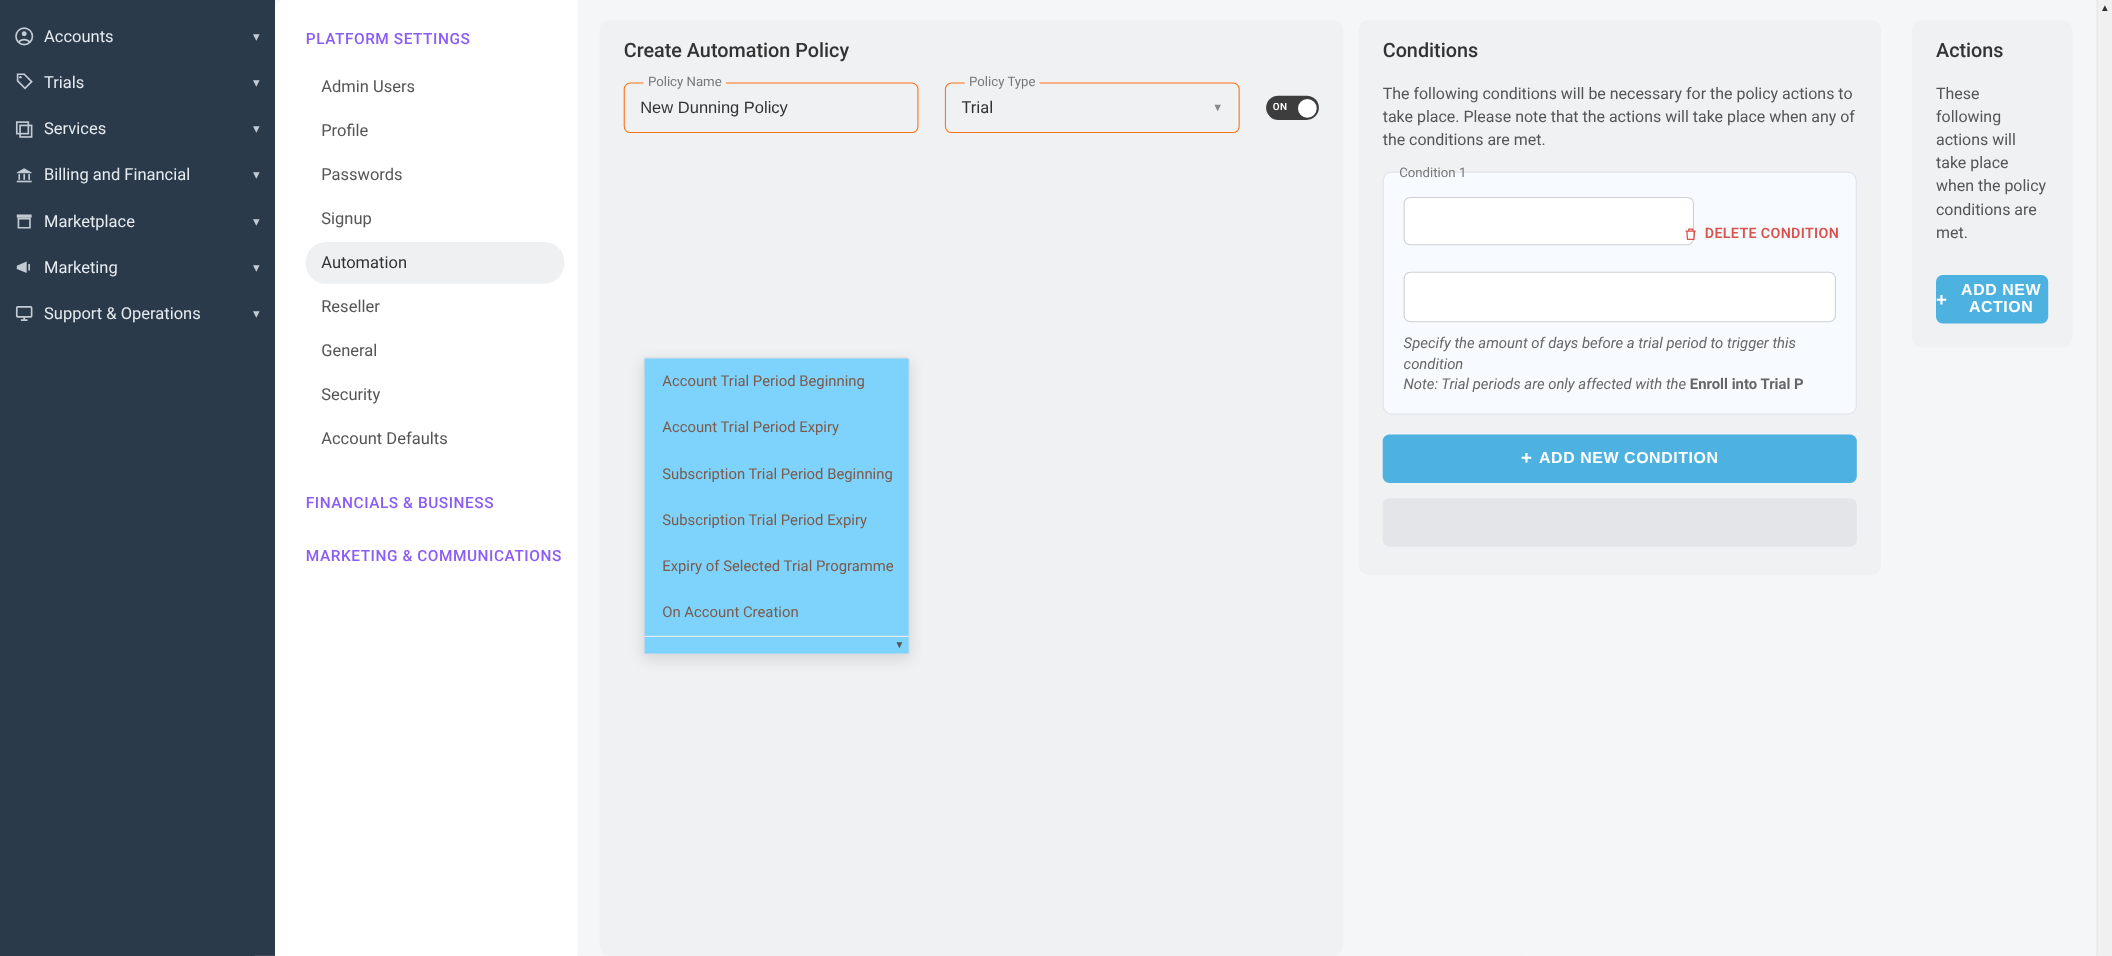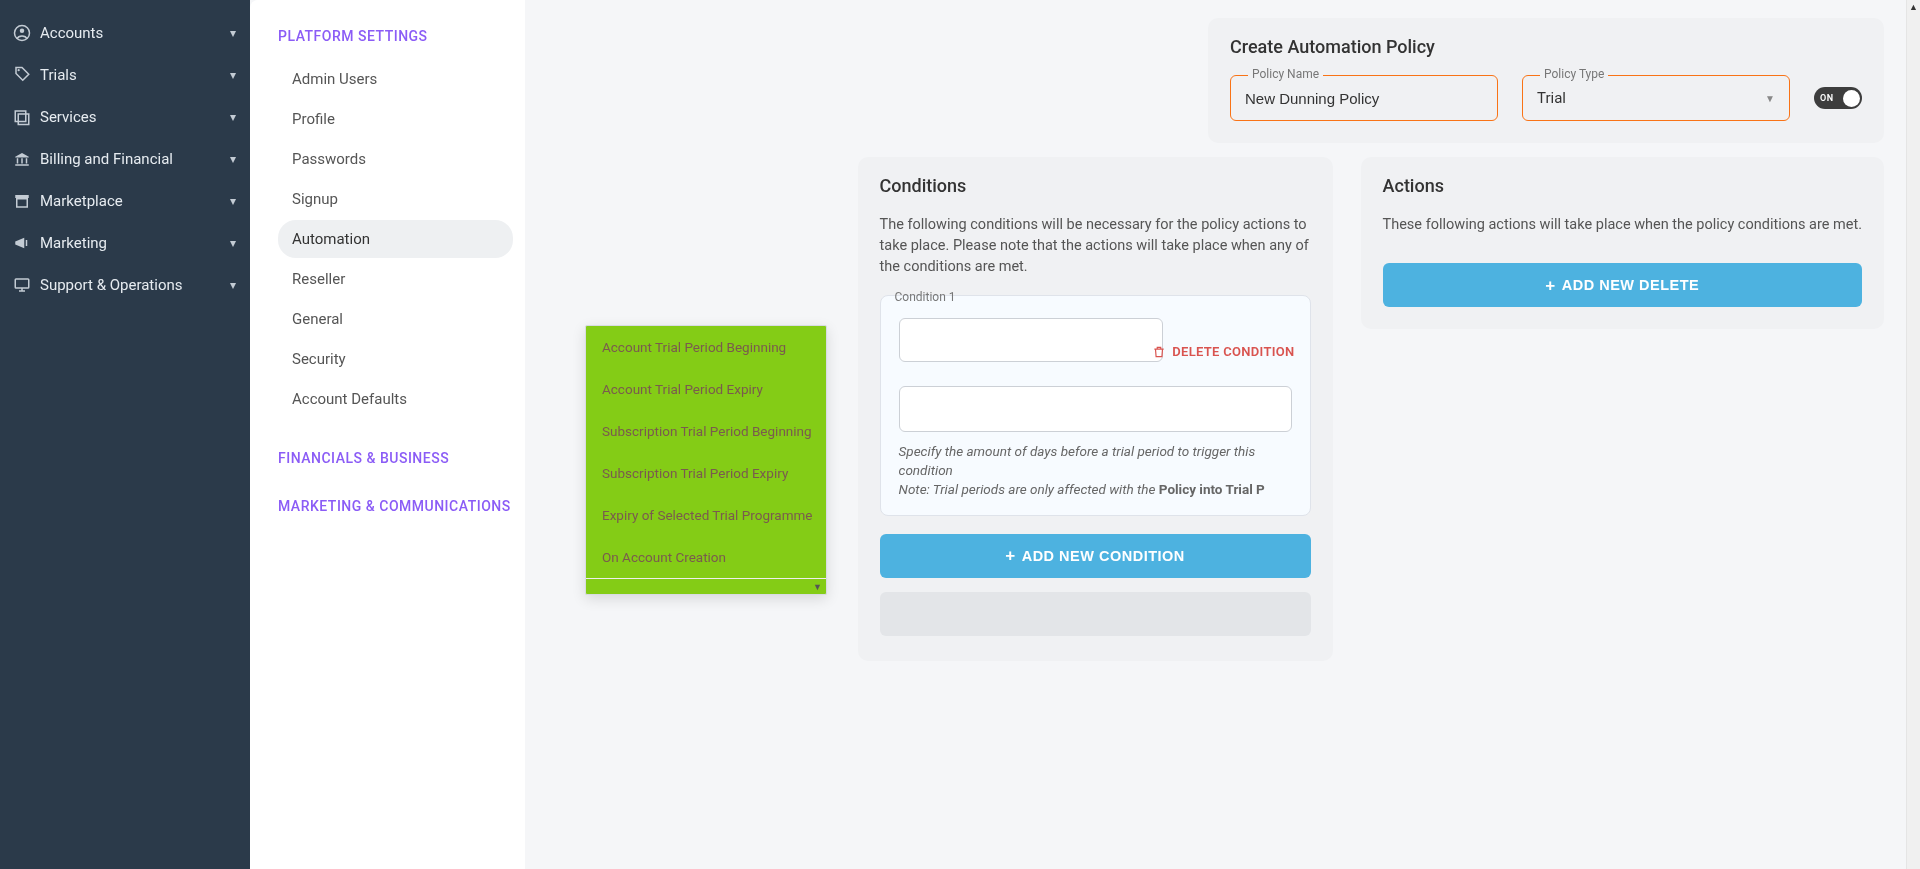--- a/index.html
+++ b/index.html
@@ -93,25 +93,24 @@
   .settings-list li.active {
     background: #eef0f2;
     color: #333;
   }
 
   
   .main {
     flex: 1;
     padding: 18px 20px 0 20px;
     display: flex;
-    flex-direction: column;
+    flex-direction: row;
     gap: 14px;
     overflow: visible;
     margin-right: 16px;
-    align-items: flex-end;
   }
   .card {
     background: #f0f1f3;
     border-radius: 10px;
     padding: 18px 22px 22px 22px;
   }
   .card h2 {
     font-size: 18px;
     font-weight: 500;
     color: #333;
@@ -284,21 +283,21 @@
     border-radius: 6px;
     background: #e3e5e8;
     border: none;
     margin-top: 14px;
   }
 
   
   .dropdown-pop {
     position: absolute;
     width: 242px;
-    background: #84cc16;
+    background: #7dd3fc;
     border: 1px solid #d8dce2;
     box-shadow: 0 4px 14px rgba(0,0,0,0.12);
     border-radius: 2px;
     z-index: 100;
     left: 585px;
     top: 325px;
   }
   .dropdown-pop .dd-body {
     max-height: 260px;
     overflow-y: auto;
@@ -473,38 +472,38 @@
                   </svg>
               </span>
               <span>DELETE CONDITION</span>
             </div>
           </div>
 
           <input class="cond-value-input" type="text" style="">
 
           <p class="cond-help">
             <span>Specify the amount of days before a trial period to trigger this condition</span><br>
-            <span>Note: Trial periods are only affected with the </span><strong>Policy into Trial P</strong>
+            <span>Note: Trial periods are only affected with the </span><strong>Enroll into Trial P</strong>
           </p>
         </div>
 
         <button class="big-btn">
           <span class="plus">+</span>
           <span>ADD NEW CONDITION</span>
         </button>
 
         <button class="ghost-btn"></button>
       </section>
 
       <section class="card right-card">
         <h2>Actions</h2>
         <p class="desc">These following actions will take place when the policy conditions are met.</p>
         <button class="big-btn" style="margin-top:28px;">
           <span class="plus">+</span>
-          <span>ADD NEW DELETE</span>
+          <span>ADD NEW ACTION</span>
         </button>
       </section>
     </div>
 
   </main>
 
   <div class="dropdown-pop">
     <div class="dd-body">
       <div class="dd-item">Account Trial Period Beginning</div>
       <div class="dd-item">Account Trial Period Expiry</div>

